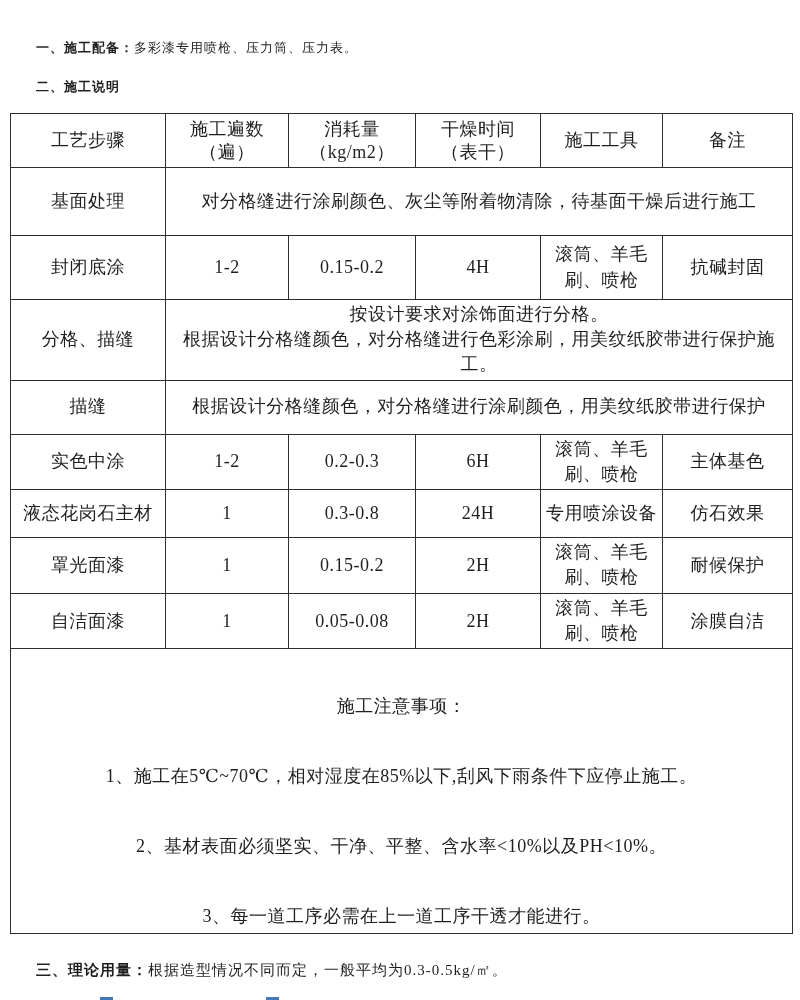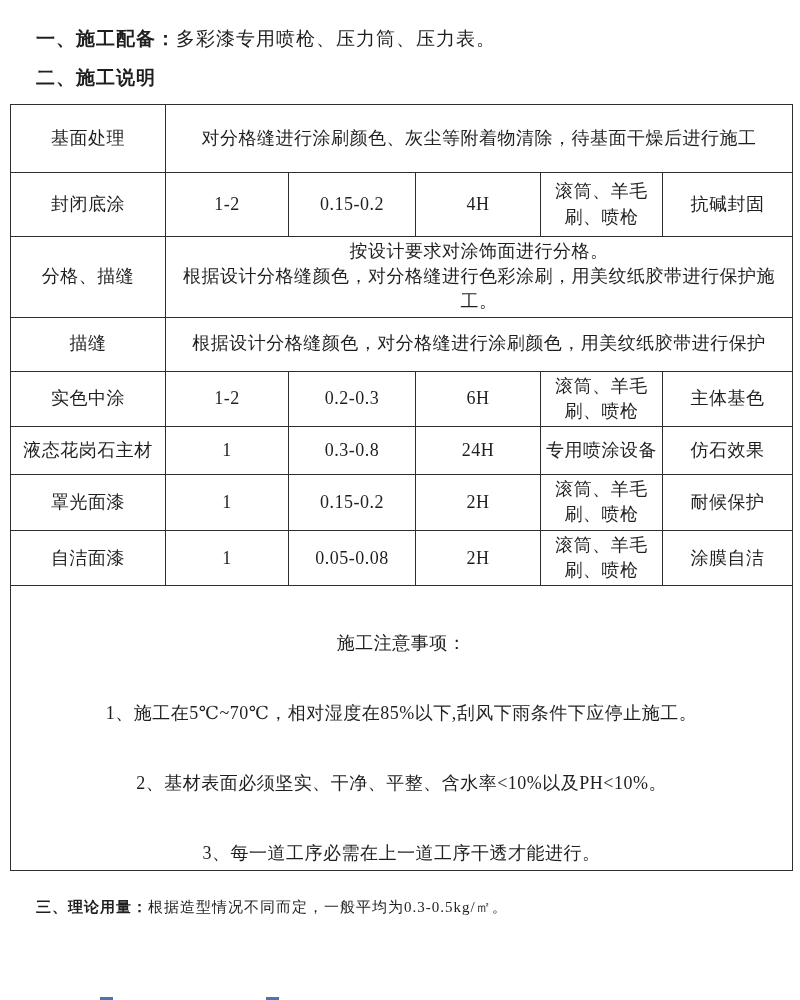--- a/index.html
+++ b/index.html
@@ -13,23 +13,23 @@
     color: #1f1f1f;
   }
   .page {
     position: relative;
     width: 800px;
     height: 1000px;
     box-sizing: border-box;
     padding: 14px 8px 0 10px;
   }
   .h-line {
-    font-size: 19px;
+    font-size: 13px;
     line-height: 26px;
-    margin: 12px 0 0 26px;
+    margin: 21px 0 0 26px;
     letter-spacing: 1px;
   }
   .h-line + .h-line { margin-top: 13px; }
   .lbl { font-weight: bold; }
 
   table.proc {
     border-collapse: collapse;
     table-layout: fixed;
     width: 782px;
     margin-top: 13px;
@@ -102,20 +102,43 @@
     <colgroup>
       <col class="c1">
         <col class="c2">
         <col class="c3">
         <col class="c4">
         <col class="c5">
         <col class="c6">
     </colgroup>
 
     <tbody>
+        <tr class="rh54">
+      <td class="hdr">
+            <div>工艺步骤</div>
+          </td>
+      <td class="hdr">
+        <div>施工遍数</div>
+        <div>（遍）</div>
+      </td>
+      <td class="hdr">
+        <div>消耗量</div>
+        <div>（kg/m2）</div>
+      </td>
+      <td class="hdr">
+        <div>干燥时间</div>
+        <div>（表干）</div>
+      </td>
+      <td class="hdr">
+            <div>施工工具</div>
+          </td>
+      <td class="hdr">
+            <div>备注</div>
+          </td>
+    </tr>
 
     <tr class="rh68">
       <td>基面处理</td>
       <td class="left" colspan="5">对分格缝进行涂刷颜色、灰尘等附着物清除，待基面干燥后进行施工</td>
     </tr>
 
 
     <tr class="rh64">
       <td>封闭底涂</td>
       <td>1-2</td>

